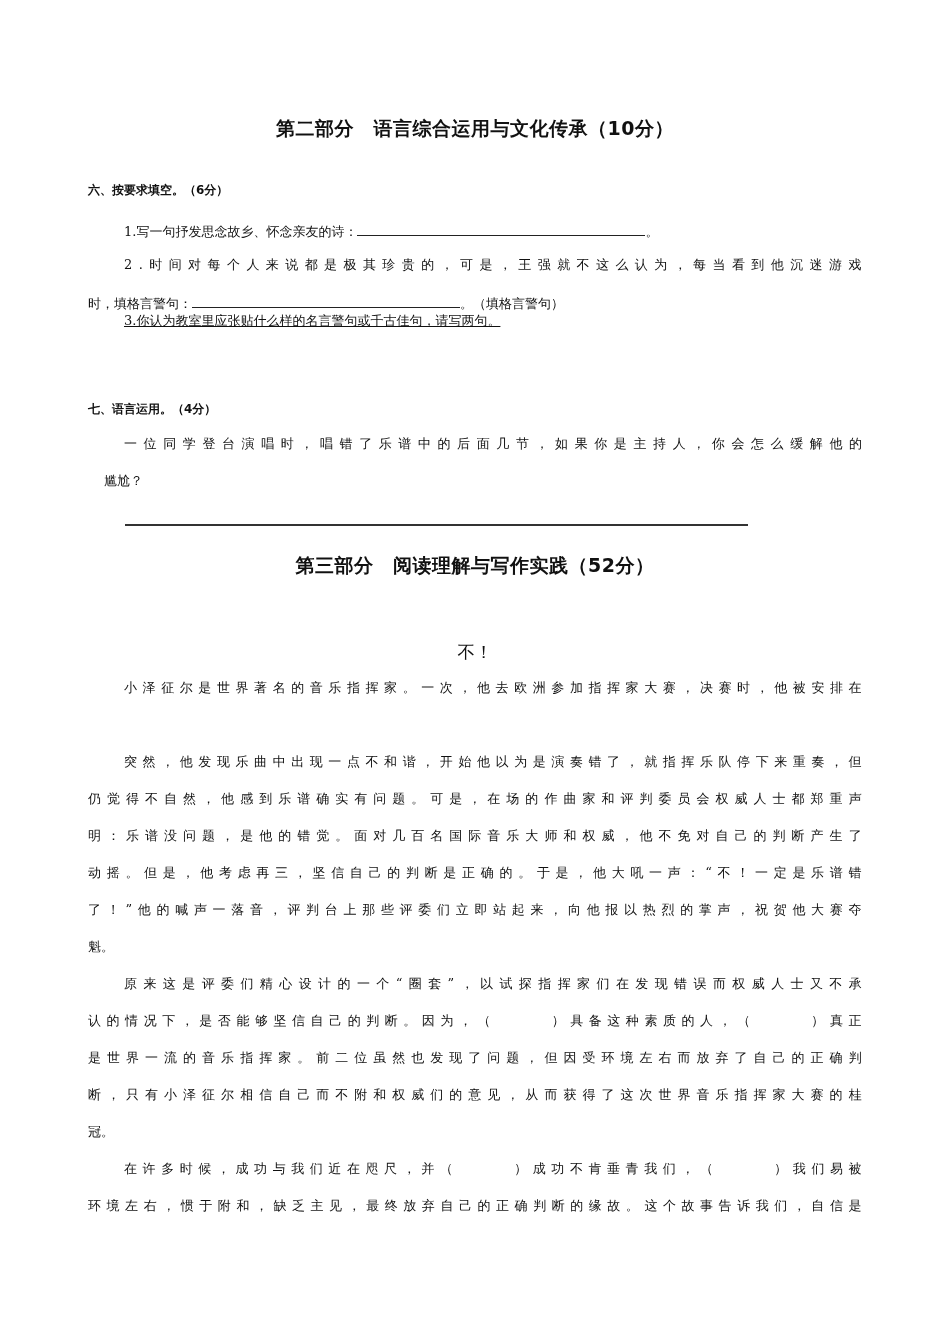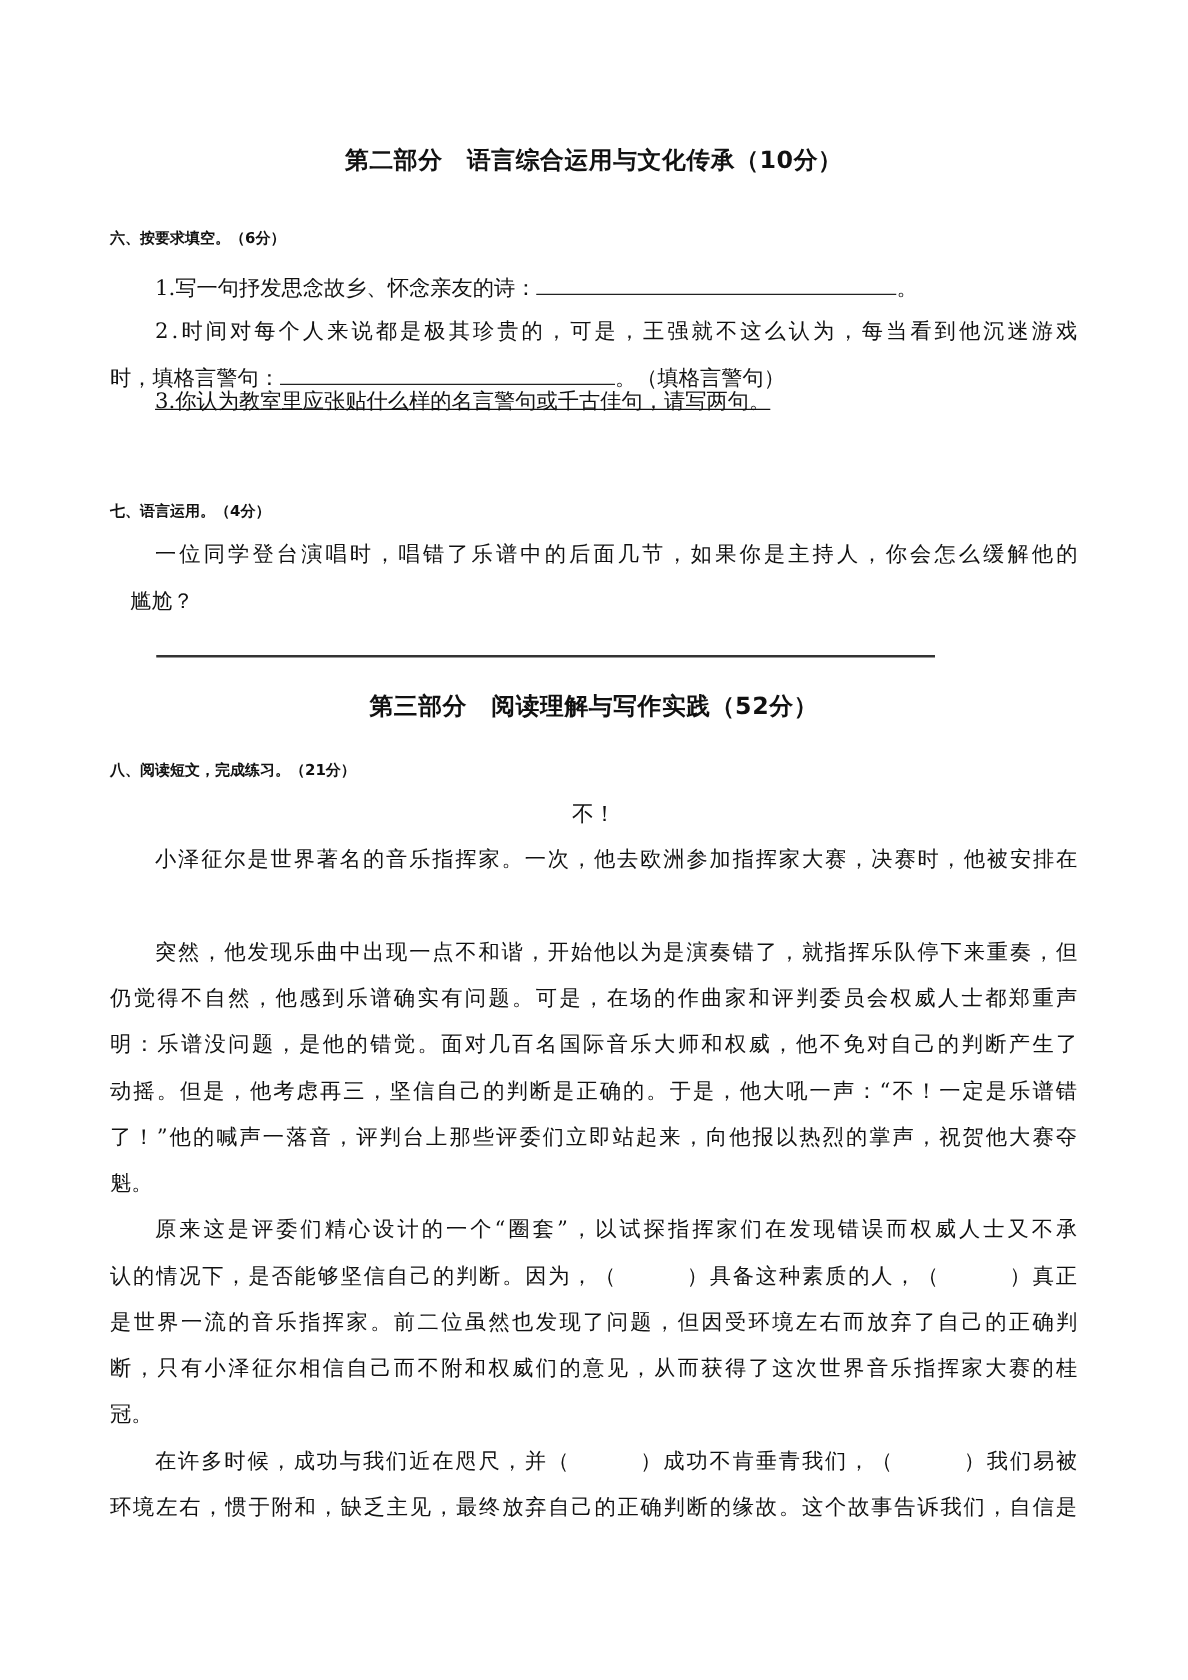--- a/index.html
+++ b/index.html
@@ -1,19 +1,19 @@
 <!DOCTYPE html>
 <html><head>
 <meta charset="utf-8">
 <style>
   html, body { margin: 0; padding: 0; background: #ffffff; }
   body { width: 950px; height: 1344px; position: relative; overflow: hidden;
          font-family: "DejaVu Serif", "Liberation Serif", serif; color: #111; }
   .page { position: absolute; left: 0; top: 0; width: 950px; height: 1344px; }
-  .line { position: absolute; white-space: nowrap; font-size: 17px; line-height: 22px; }
+  .line { position: absolute; white-space: nowrap; font-size: 13px; line-height: 22px; }
   .part-title { position: absolute; left: 0; width: 950px; text-align: center;
                 font-family: "DejaVu Sans", "Liberation Sans", sans-serif;
                 font-size: 19px; font-weight: bold; line-height: 24px; letter-spacing: 0.5px; }
   .q-head { position: absolute; left: 88px; font-family: "DejaVu Sans", "Liberation Sans", sans-serif;
             font-size: 12px; font-weight: bold; line-height: 22px; white-space: nowrap; }
   .passage-title { position: absolute; left: 0; width: 950px; text-align: center;
                    font-size: 17.5px; line-height: 22px; }
   .blank { display: inline-block; border-bottom: 1.5px solid #222; height: 18px; vertical-align: baseline; }
   .answer-line { position: absolute; left: 125px; top: 524px; width: 623px; height: 0;
                  border-top: 2px solid #333; }
@@ -120,21 +120,20 @@
       <span>解</span>
       <span>他</span>
       <span>的</span>
     </div>
   <div class="line" style="left:88px; top:470px;margin-left:16px;">尴尬？</div>
 
   <div class="answer-line"></div>
 
   <div class="part-title" style="top:553px;">第三部分　阅读理解与写作实践（52分）</div>
 
-  <div class="q-head" style="top:605px;">八、阅读短文，完成练习。（21分）</div>
   <div class="passage-title" style="top:641px;">不！</div>
 
   <div class="line justify" style="left:88px; top:677px; padding-left:36px; width:738px;">
       <span>小</span>
       <span>泽</span>
       <span>征</span>
       <span>尔</span>
       <span>是</span>
       <span>世</span>
       <span>界</span>

